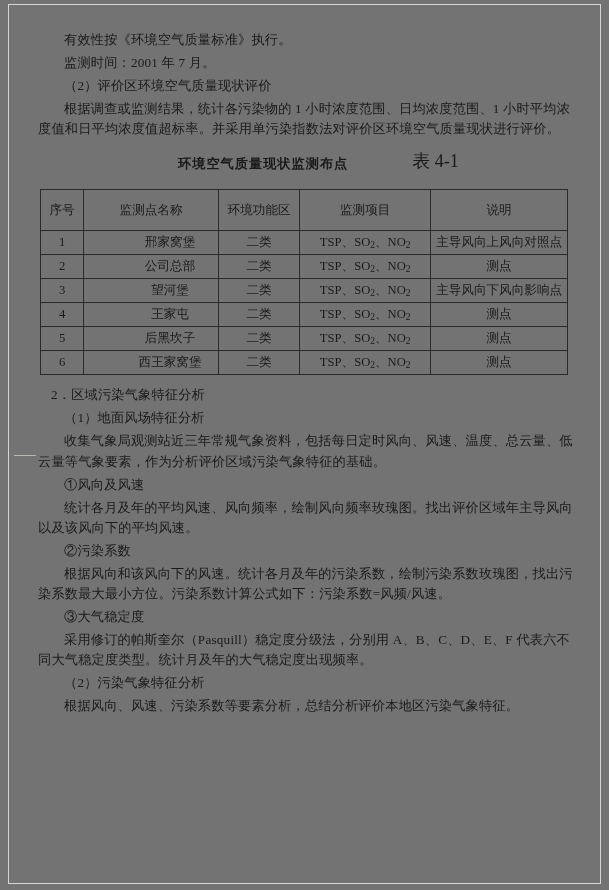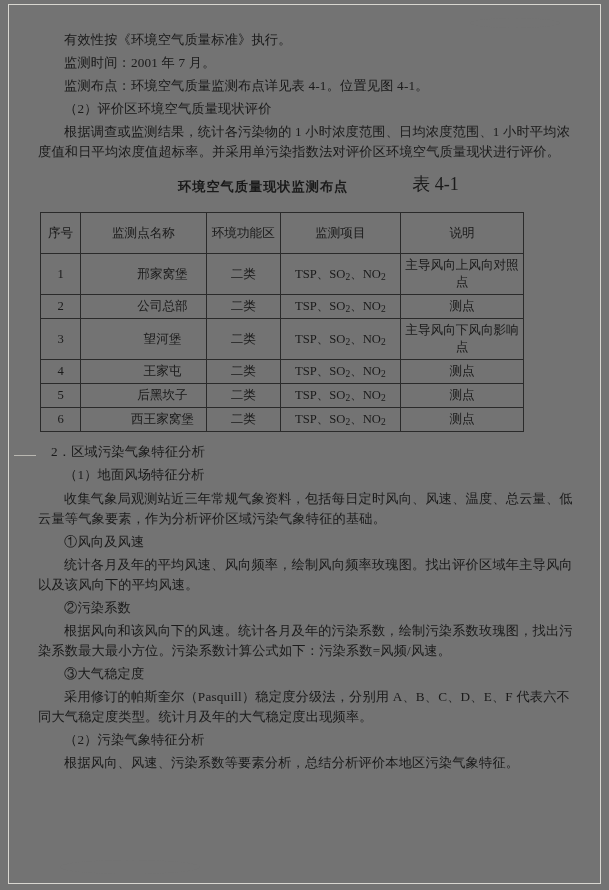--- a/index.html
+++ b/index.html
@@ -59,21 +59,21 @@
   .table-title {
     font-weight: bold;
     letter-spacing: 1px;
   }
   .table-number {
     margin-left: 64px;
     font-size: 18px;
   }
   table.monitor {
     border-collapse: collapse;
-    width: 484px;
+    width: 528px;
     margin: 16px 0 10px 2px;
     font-size: 12.6px;
   }
   table.monitor th,
   table.monitor td {
     border: 1px solid #2a2a2a;
     text-align: center;
     vertical-align: middle;
     padding: 3px 2px;
     line-height: 1.35;
@@ -129,21 +129,20 @@
 <body>
 
 <div class="page">
   <div class="page-border"></div>
   <div class="rule-left"></div>
 
   <div class="content">
 
     <p class="indent2">有效性按《环境空气质量标准》执行。</p>
     <p class="indent2">监测时间：2001 年 7 月。</p>
-    <p class="indent2">监测布点：环境空气质量监测布点详见表 4-1。位置见图 4-1。</p>
     <p class="indent2">（2）评价区环境空气质量现状评价</p>
     <p class="indent2">根据调查或监测结果，统计各污染物的 1 小时浓度范围、日均浓度范围、1 小时平均浓度值和日平均浓度值超标率。并采用单污染指数法对评价区环境空气质量现状进行评价。</p>
 
     <div class="table-title-row">
       <span class="table-title">环境空气质量现状监测布点</span>
       <span class="table-number">表 4-1</span>
     </div>
 
     <table class="monitor">
       <thead>

